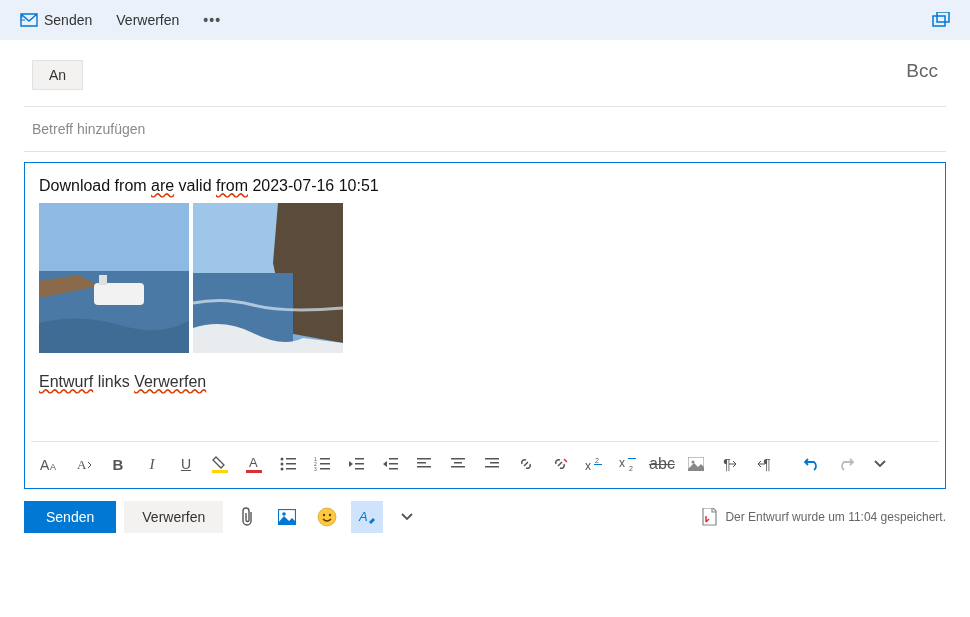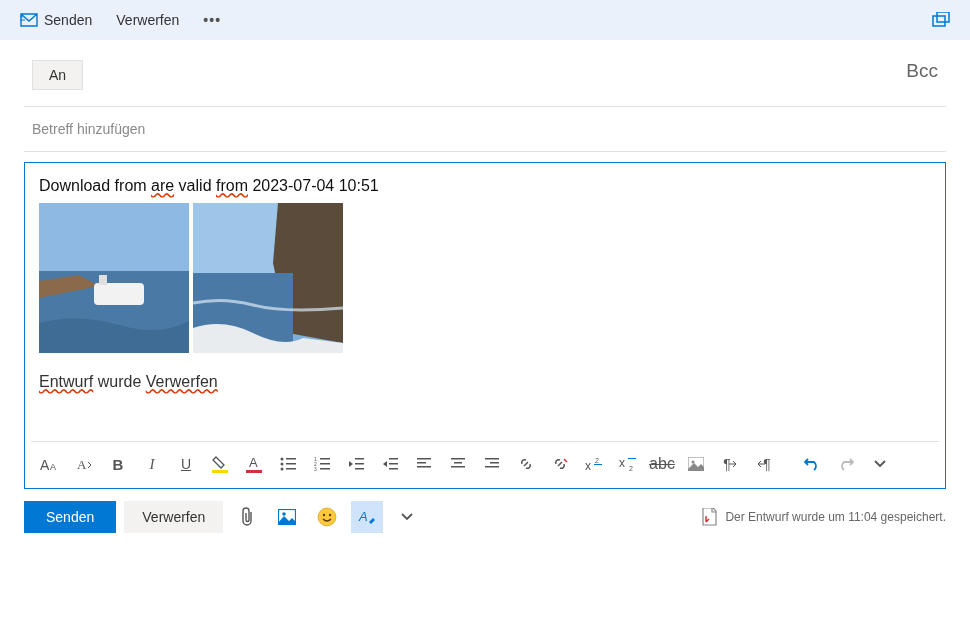--- a/index.html
+++ b/index.html
@@ -221,21 +221,21 @@
     <span class="bcc">Bcc</span>
   </div>
   <div class="subject-row">
     <input class="subject-input" placeholder="Betreff hinzufügen" style="">
   </div>
 </div>
 
 <div class="body-wrap">
   <div class="editor">
     <div class="body-text">
-      <span>Download from </span><span class="spellred">are</span><span> valid </span><span class="spellred">from</span><span> 2023-07-04 10:51</span>
+      <span>Download from </span><span class="spellred">are</span><span> valid </span><span class="spellred">from</span><span> 2023-07-16 10:51</span>
     </div>
     <div class="img-row">
       <div class="photo">
         <svg viewBox="0 0 150 150" preserveAspectRatio="none">
           <rect x="0" y="0" width="150" height="68" fill="#8db9e2"></rect>
           <rect x="0" y="68" width="150" height="82" fill="#4a79a6"></rect>
           <path d="M0 78 L40 72 L60 83 L0 95 Z" fill="#8a6a4a"></path>
           <rect x="55" y="80" width="50" height="22" rx="4" fill="#f2f2f2"></rect>
           <rect x="60" y="72" width="8" height="10" fill="#e0e0e0"></rect>
           <path d="M0 120 Q40 110 80 122 T150 118 L150 150 L0 150 Z" fill="#3a668f" opacity="0.7"></path>
@@ -245,21 +245,21 @@
         <svg viewBox="0 0 150 150" preserveAspectRatio="none">
           <rect x="0" y="0" width="150" height="70" fill="#9ec6e8"></rect>
           <path d="M85 0 L150 0 L150 140 L95 130 L80 60 Z" fill="#5a4b3a"></path>
           <rect x="0" y="70" width="100" height="80" fill="#4a79a6"></rect>
           <path d="M0 125 Q30 115 60 130 T110 135 L150 140 L150 150 L0 150 Z" fill="#e8ecef"></path>
           <path d="M0 100 Q30 94 60 102 T150 105" fill="none" stroke="#d9e8f4" stroke-width="3" opacity="0.7"></path>
         </svg>
       </div>
     </div>
     <div class="share-line">
-      <span class="spellred">Entwurf</span><span> wurde </span><span class="spellred">Verwerfen</span>
+      <span class="spellred">Entwurf</span><span> links </span><span class="spellred">Verwerfen</span>
     </div>
 
     <div class="divider-line"></div>
 
     <div class="format-toolbar">
       <div class="fmt-btn">
           <svg width="20" height="16" viewBox="0 0 20 16">
             <text x="0" y="14" font-size="14" fill="#555">A</text>
             <text x="10" y="14" font-size="9" fill="#555">A</text>
           </svg>

